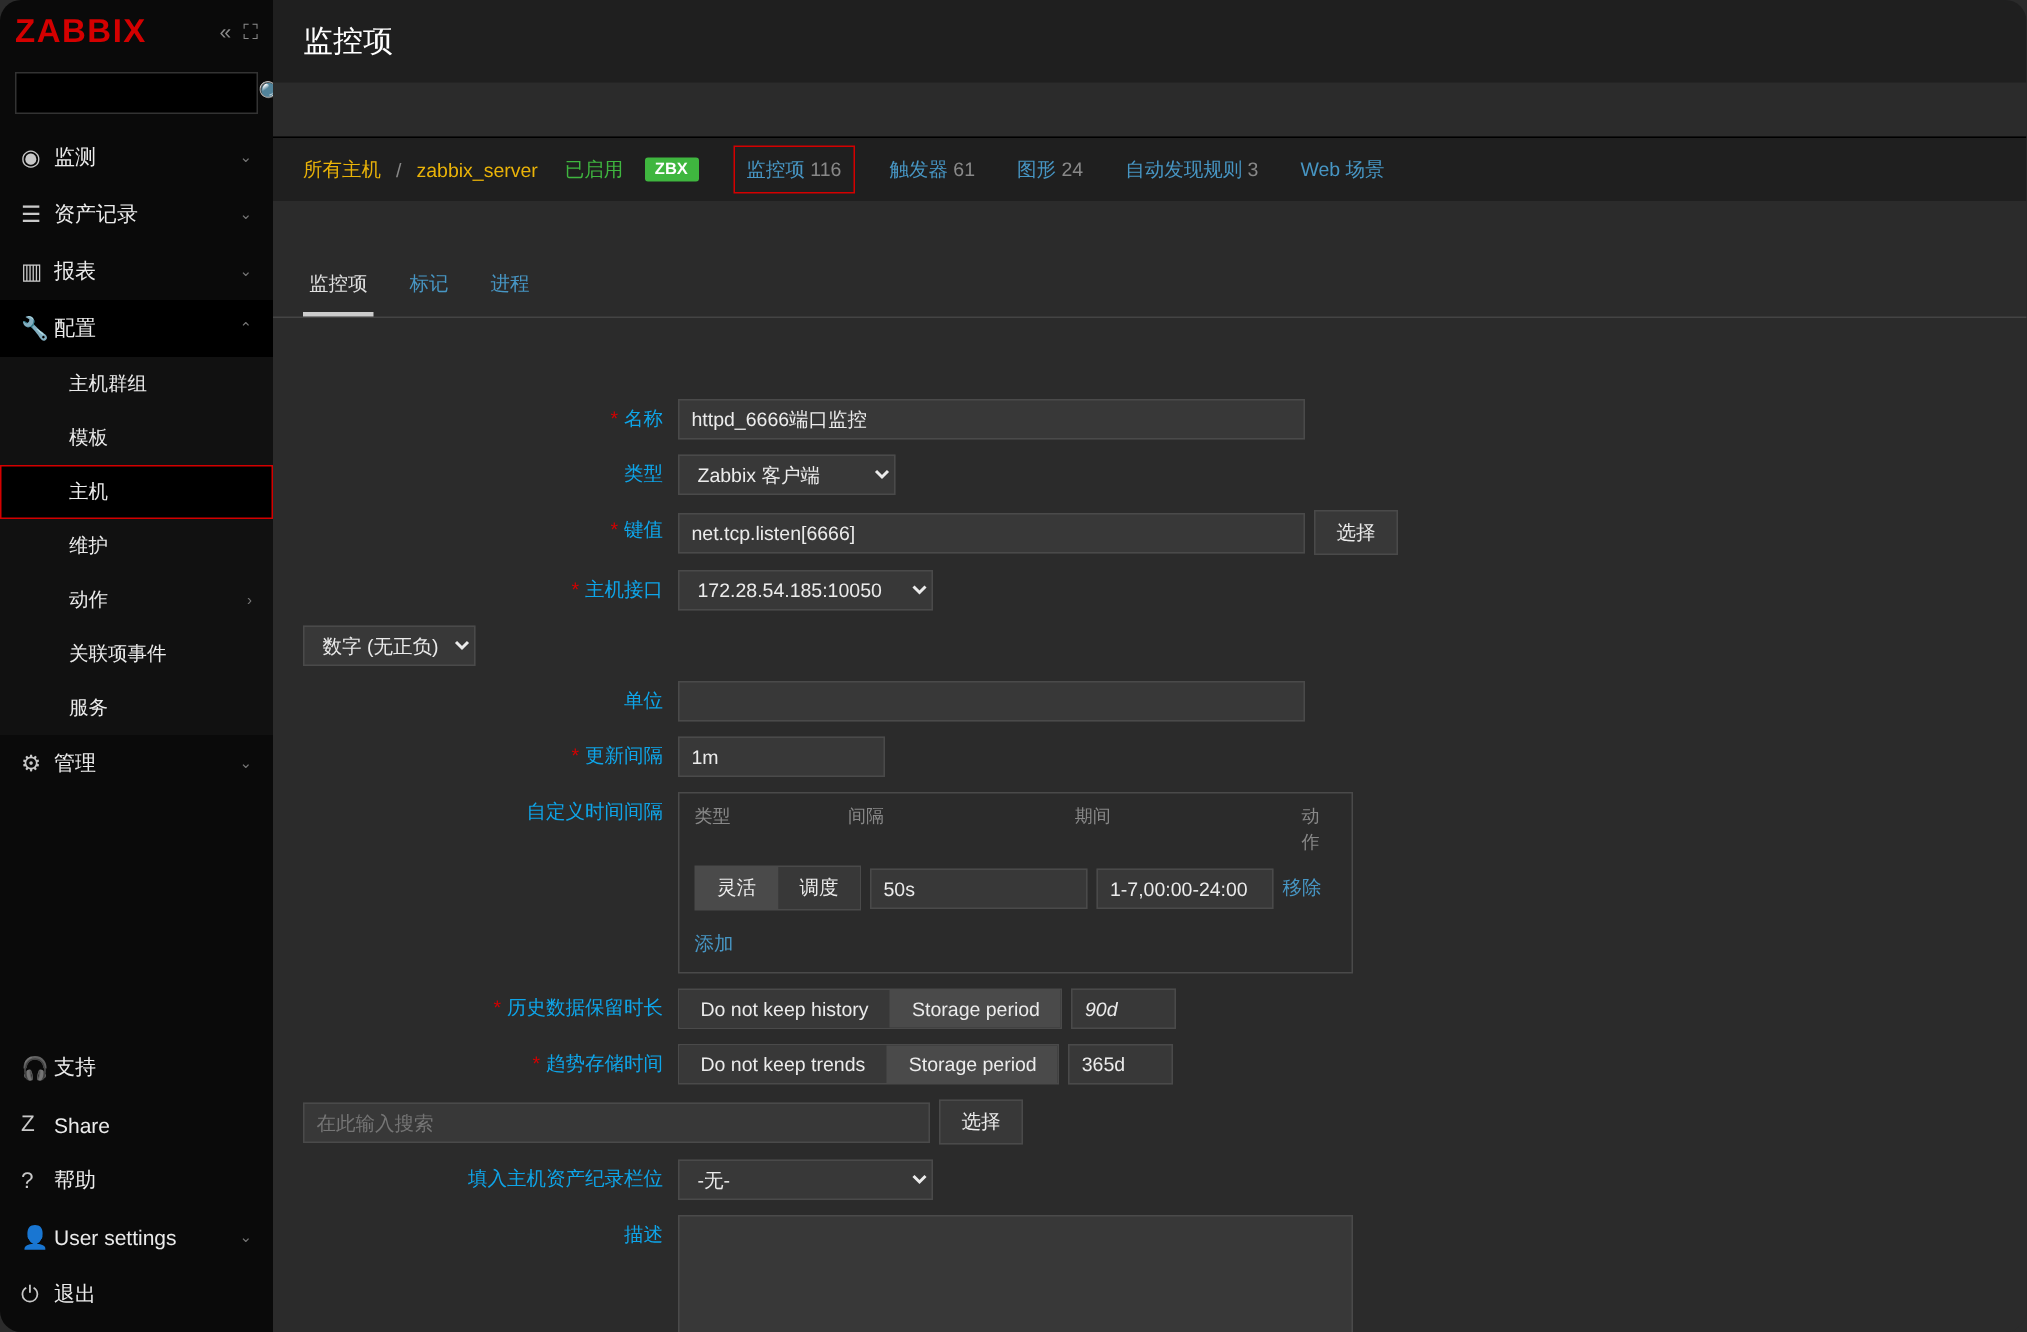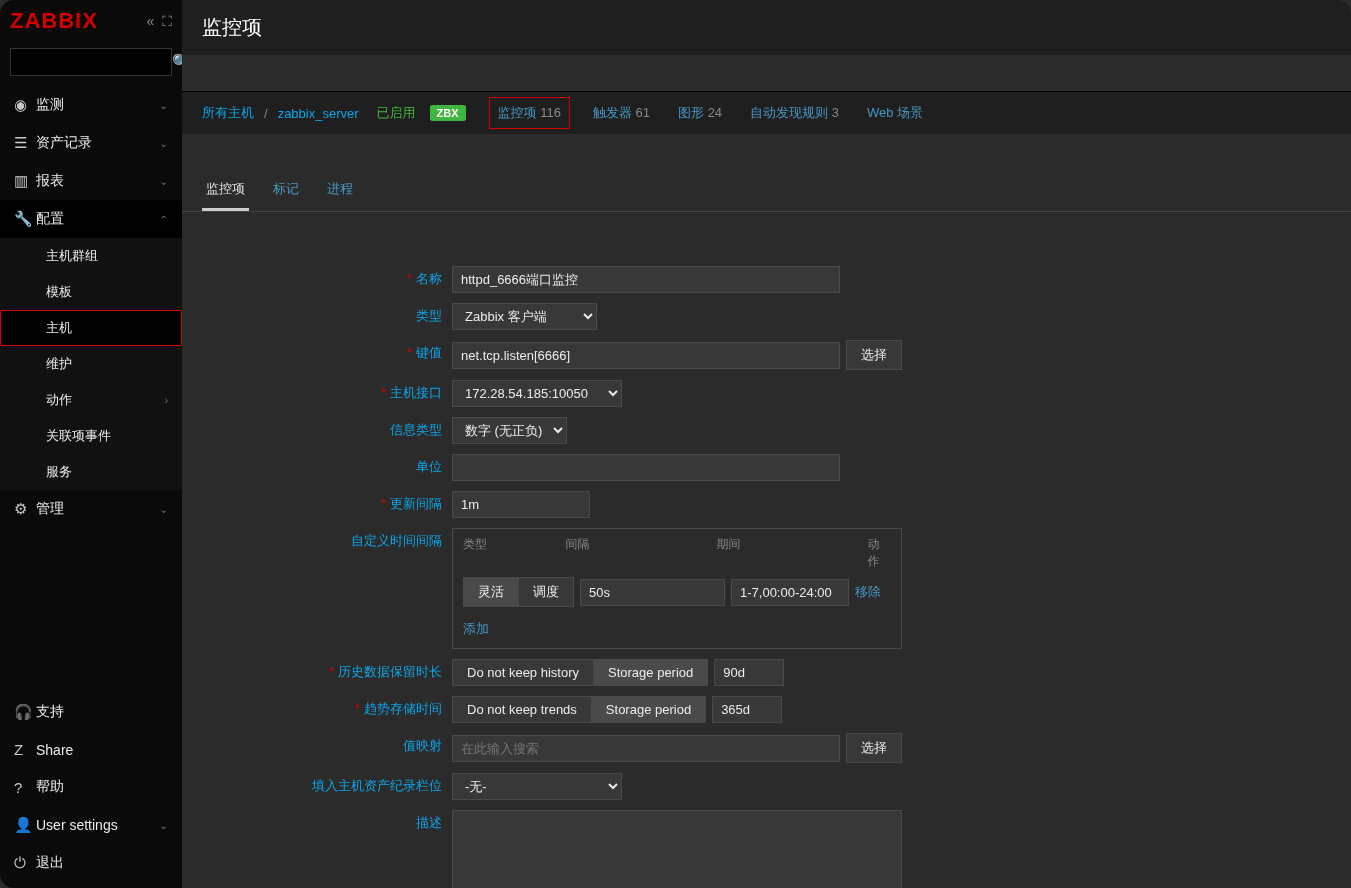--- a/index.html
+++ b/index.html
@@ -21,37 +21,37 @@
 .nav-chevron { margin-left: auto; color: #777; font-size: 10px; }
 .subnav { background: #111; }
 .sub-item { padding: 9px 14px 9px 46px; color: #ebebeb; cursor: pointer; font-size: 13px; display:flex; align-items:center; }
 .sub-item.selected { background: #000; outline: 1px solid #d40000; outline-offset: -1px; }
 .sub-chevron { margin-left:auto; color:#777; font-size:10px; }
 .sidebar-bottom { padding-bottom: 6px; }
 .main { flex: 1; background: #2b2b2b; display: flex; flex-direction: column; gap: 36px; }
 .header { background: #1f1f1f; padding: 14px 20px; }
 .page-title { font-size: 20px; color: #fff; }
 .breadcrumb-bar { background: #1f1f1f; padding: 10px 20px; border-top: 1px solid #000; display: flex; align-items: center; gap: 10px; font-size: 13px; }
-.breadcrumb-bar a { color: #0ea5e9; text-decoration: none; }
+.breadcrumb-bar a { color: #eab308; text-decoration: none; }
 .breadcrumb-bar .sep { color: #888; }
 .enabled-text { color: #3fb63f; margin-left: 8px; }
 .zbx-badge { background: #3fb63f; color: #fff; padding: 2px 7px; font-size: 11px; font-weight: bold; border-radius: 2px; margin-left:4px; }
 .bc-link { color: #4796c4; cursor:pointer; }
 .bc-link.highlight { outline: 1px solid #d40000; outline-offset: 4px; padding: 2px 4px; }
 .bc-count { color: #888; }
 .tabs { background: #2b2b2b; padding: 0 20px; border-bottom: 1px solid #444; display: flex; gap: 20px; }
 .tab { padding: 10px 4px; color: #4796c4; cursor: pointer; font-size: 13px; }
 .tab.active { color: #e0e0e0; border-bottom: 3px solid #ccc; }
 .form-area { padding: 18px 20px; overflow: auto; flex: 1; }
 .form-row { display: flex; margin-bottom: 10px; align-items: flex-start; }
 .form-label { width: 250px; text-align: right; padding-right: 10px; color: #0ea5e9; padding-top: 4px; }
 .req::before { content: "*"; color: #d40000; margin-right: 4px; }
 .form-field { display: flex; gap: 6px; align-items: center; }
 input.textfield, select.sel { background: #383838; border: 1px solid #4a4a4a; color: #ebebeb; padding: 5px 8px; font-size: 13px; }
-input.textfield { width: 388px; }
+input.textfield { width: 418px; }
 input.textfield.short { width: 138px; }
 select.sel { padding: 4px 8px; }
 .btn { background: #383838; border: 1px solid #4a4a4a; color: #ebebeb; padding: 5px 14px; font-size: 13px; cursor: pointer; }
 .btn.primary { background: #4796c4; border-color: #4796c4; color: #fff; }
 .toggle-group { display: inline-flex; border: 1px solid #4a4a4a; }
 .toggle-btn { background: #383838; border: none; border-right: 1px solid #4a4a4a; color: #ebebeb; padding: 5px 14px; font-size: 13px; cursor: pointer; }
 .toggle-btn:last-child { border-right: none; }
 .toggle-btn.on { background: #4a4a4a; }
 .interval-box { border: 1px solid #4a4a4a; padding: 0; width: 450px; }
 .interval-head { display: flex; color: #888; font-size: 12px; padding: 7px 10px; }
@@ -213,21 +213,20 @@
       </div>
 
       <div class="form-row">
         <div class="form-label req">主机接口</div>
         <div class="form-field">
             <select class="sel" style="width:170px"><option>172.28.54.185:10050</option></select>
           </div>
       </div>
 
       <div class="form-row">
-        <div class="form-label">信息类型</div>
         <div class="form-field">
             <select class="sel" style="width:115px"><option>数字 (无正负)</option></select>
           </div>
       </div>
 
       <div class="form-row">
         <div class="form-label">单位</div>
         <div class="form-field">
             <input class="textfield" value="" style="">
           </div>
@@ -266,37 +265,36 @@
         </div>
       </div>
 
       <div class="form-row">
         <div class="form-label req">历史数据保留时长</div>
         <div class="form-field">
           <div class="toggle-group">
             <button class="toggle-btn">Do not keep history</button>
             <button class="toggle-btn on">Storage period</button>
           </div>
-          <input class="textfield" style="width: 70px;" value="90d">
+          <input class="textfield" style="width: 70px; font-style: italic;" value="90d">
         </div>
       </div>
 
       <div class="form-row">
         <div class="form-label req">趋势存储时间</div>
         <div class="form-field">
           <div class="toggle-group">
             <button class="toggle-btn">Do not keep trends</button>
             <button class="toggle-btn on">Storage period</button>
           </div>
           <input class="textfield" style="width: 70px;" value="365d">
         </div>
       </div>
 
       <div class="form-row">
-        <div class="form-label">值映射</div>
         <div class="form-field">
           <input class="textfield" placeholder="在此输入搜索" style="">
           <button class="btn">选择</button>
         </div>
       </div>
 
       <div class="form-row">
         <div class="form-label">填入主机资产纪录栏位</div>
         <div class="form-field">
             <select class="sel" style="width:170px"><option>-无-</option></select>

